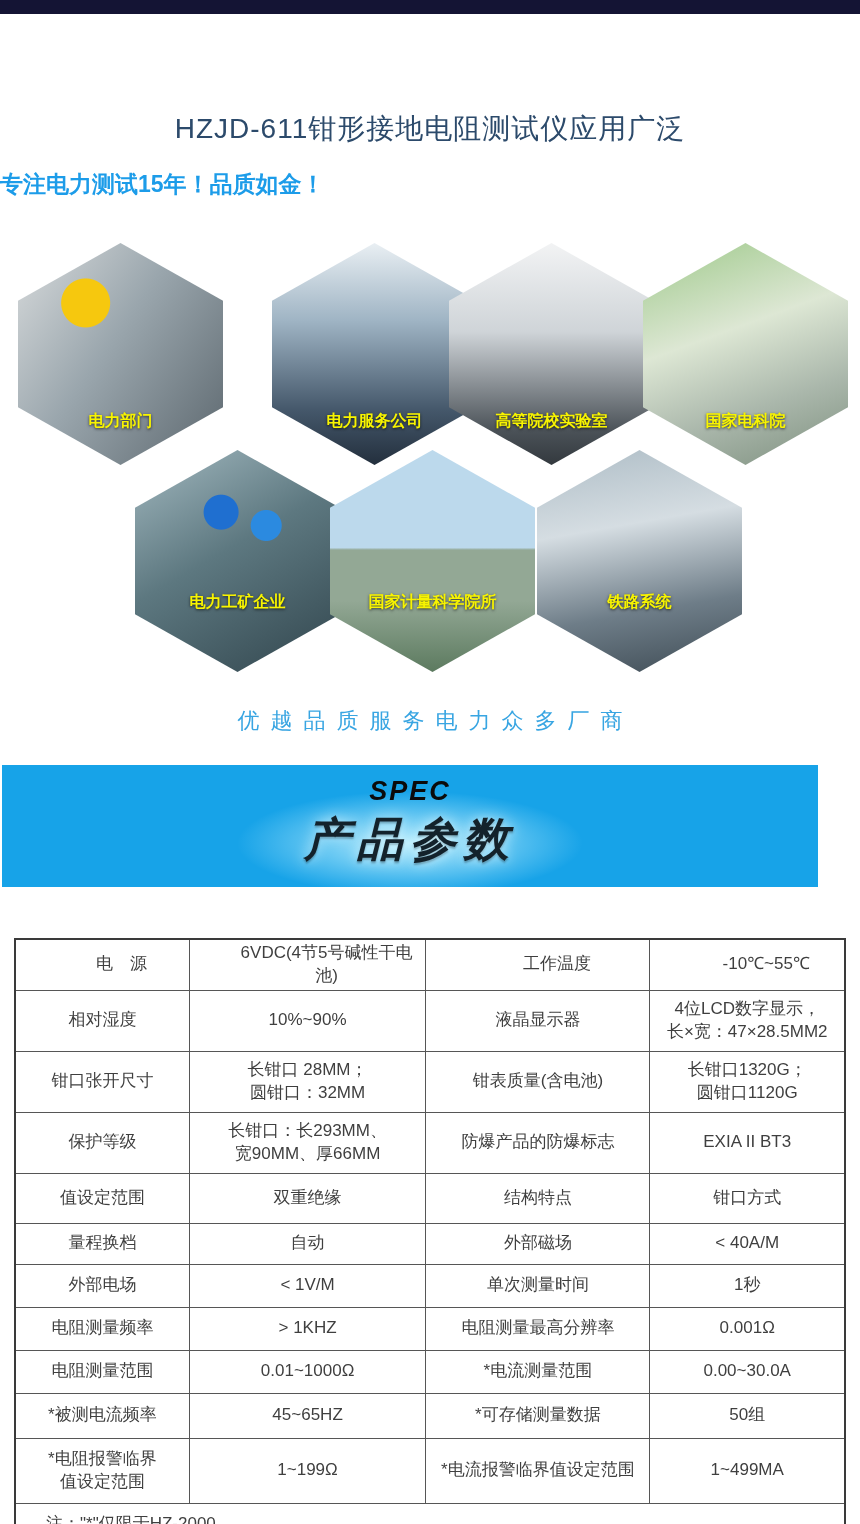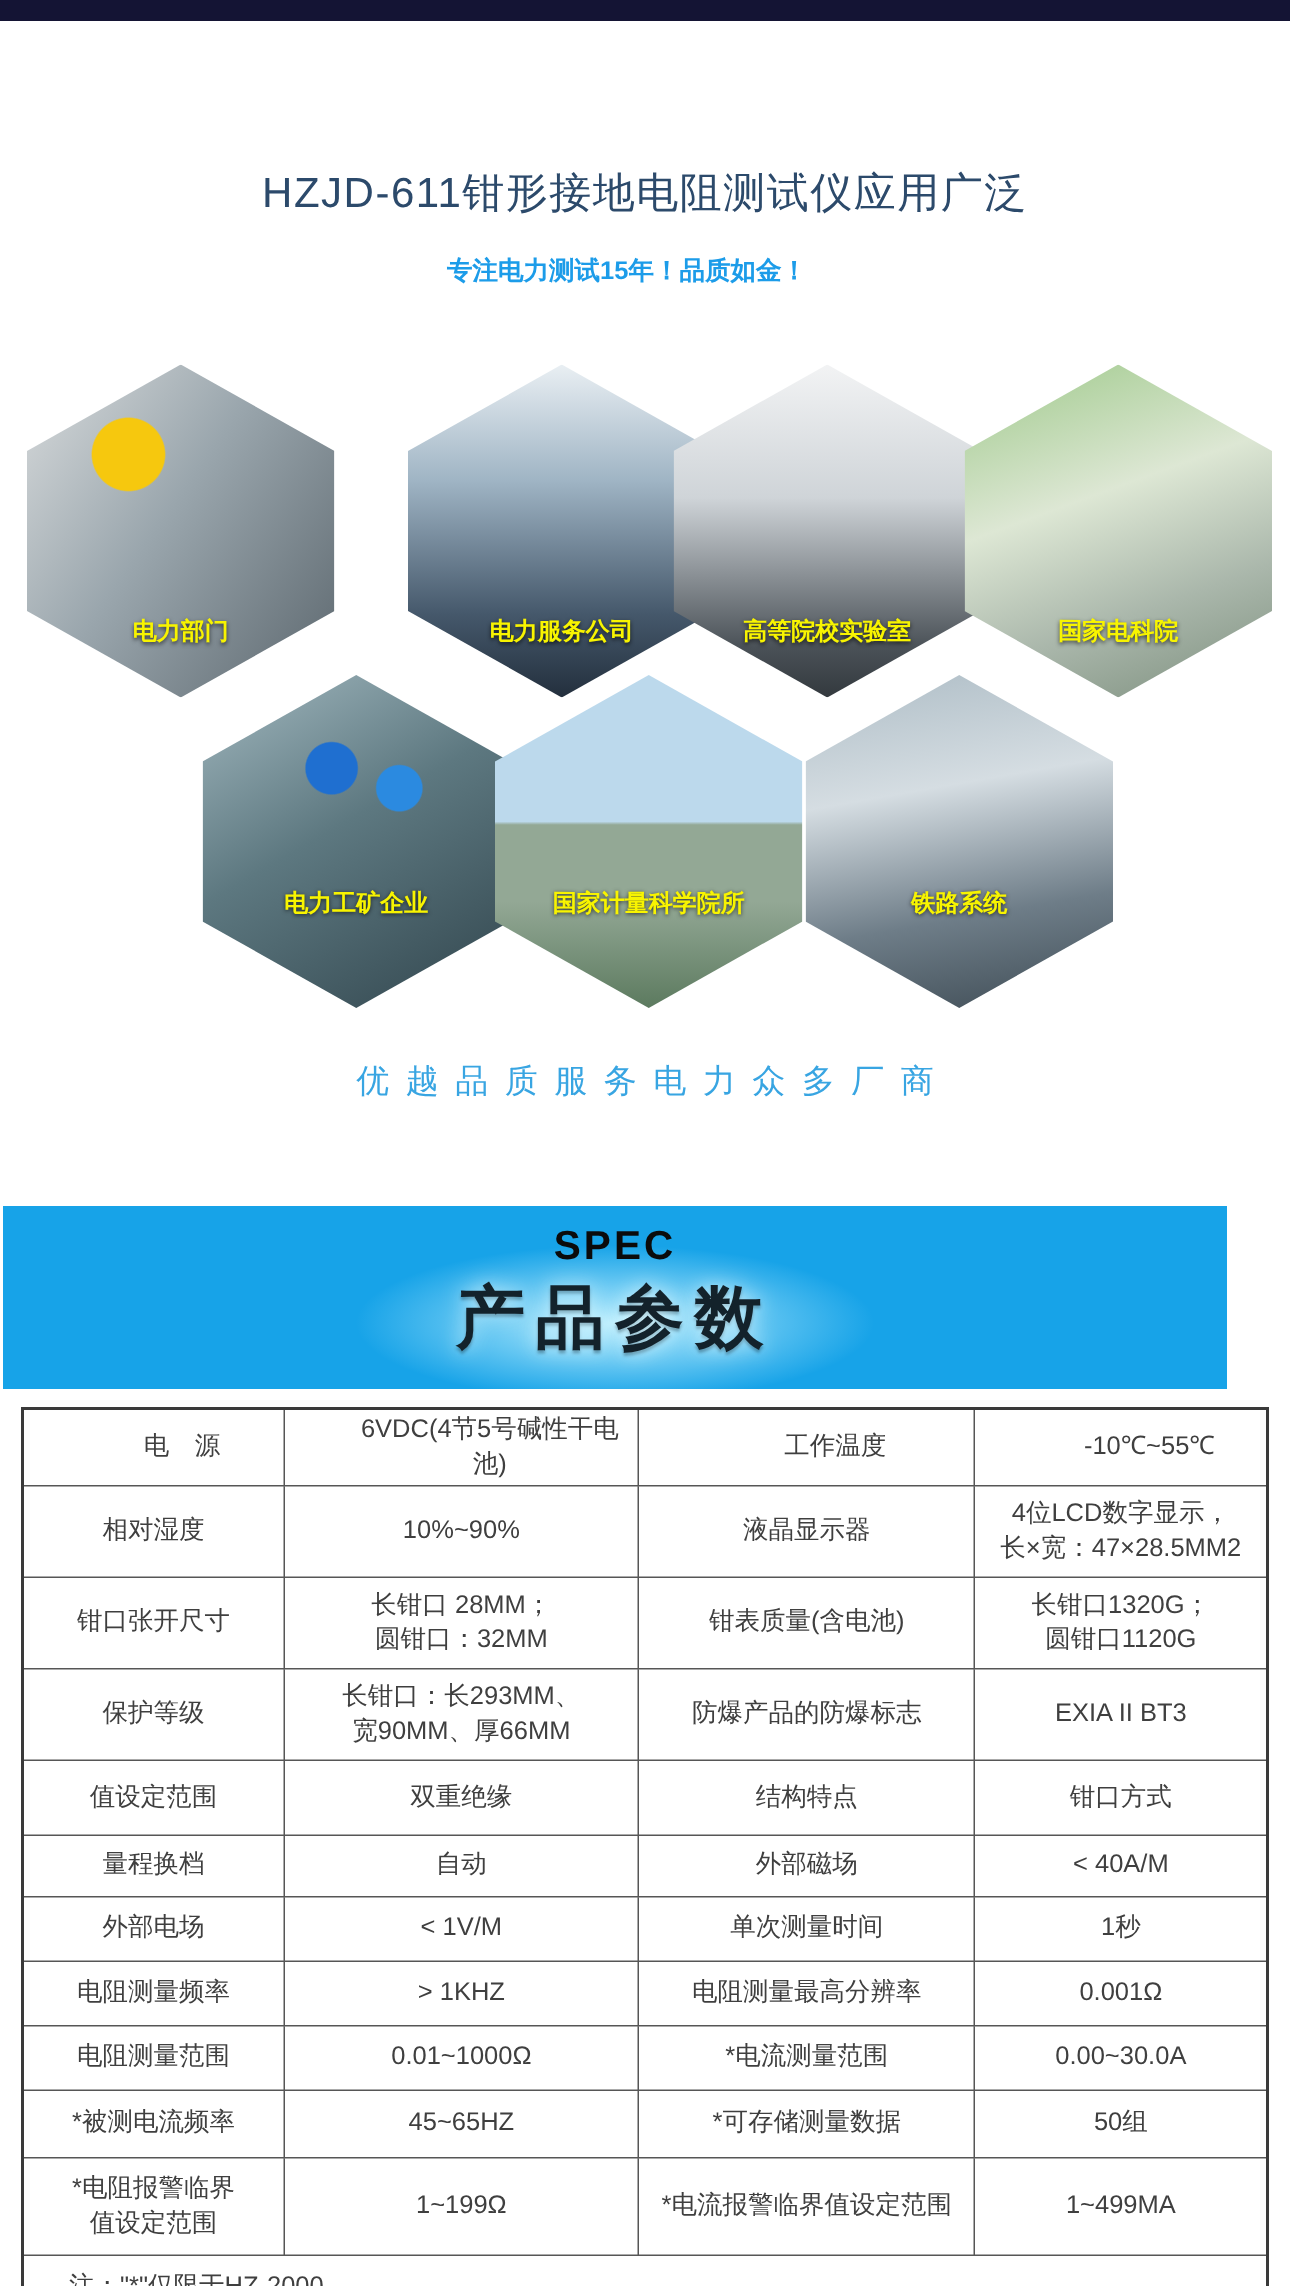--- a/index.html
+++ b/index.html
@@ -7,22 +7,22 @@
     width:860px;height:1524px;position:relative;background:#ffffff;
     font-family:"Liberation Sans", sans-serif;overflow:hidden;
   }
   .top-bar{position:absolute;left:0;top:0;width:860px;height:14px;background:#141434;}
 
   .main-title{
     position:absolute;left:0;top:110px;width:860px;text-align:center;
     font-size:28px;color:#2c4a6b;letter-spacing:1px;font-weight:400;
   }
   .sub-title{
-    position:absolute;left:0;top:169px;width:836px;text-align:center;
-    font-size:17px;font-weight:bold;color:#1c9ce9;
+    position:absolute;left:0;top:169px;width:836px;text-align:left;
+    font-size:23px;font-weight:bold;color:#1c9ce9;
   }
 
   
   .hex{
     position:absolute;width:205px;height:222px;
     clip-path:polygon(50% 0,100% 26%,100% 74%,50% 100%,0 74%,0 26%);
   }
   .hex .hex-label{
     position:absolute;left:0;right:0;text-align:center;
     color:#f8f400;font-weight:bold;font-size:16px;
@@ -47,24 +47,25 @@
     linear-gradient(180deg,#bcd9ec 0 44%,#93a895 45% 68%,#5c7a5f);}
   .hex7{left:537px;top:450px;background:
     linear-gradient(170deg,#aebdc6,#d5dde2 35%,#6e7d88 70%,#3f4c55);}
 
   .tagline{
     position:absolute;left:0;top:706px;width:860px;text-align:center;
     font-size:22px;color:#38a5e2;letter-spacing:11px;text-indent:11px;
   }
 
   .spec-banner{
-    position:absolute;left:2px;top:804px;width:816px;height:122px;
+    position:absolute;left:2px;top:765px;width:816px;height:122px;
     background:
       radial-gradient(ellipse 240px 72px at 50% 64%, rgba(195,242,255,.95), rgba(195,242,255,0) 72%),
       #17a3e8;
+    font-style: italic;
   }
   .spec-eyebrow{
     margin-top:11px;text-align:center;font-size:27px;font-weight:900;
     color:#0b0b0b;letter-spacing:2px;
   }
   .spec-title{
     margin-top:2px;text-align:center;font-size:46px;font-weight:900;
     color:#13222b;letter-spacing:7px;
     text-shadow:0 0 14px rgba(225,250,255,.9), 0 2px 2px rgba(0,40,60,.45);
   }

